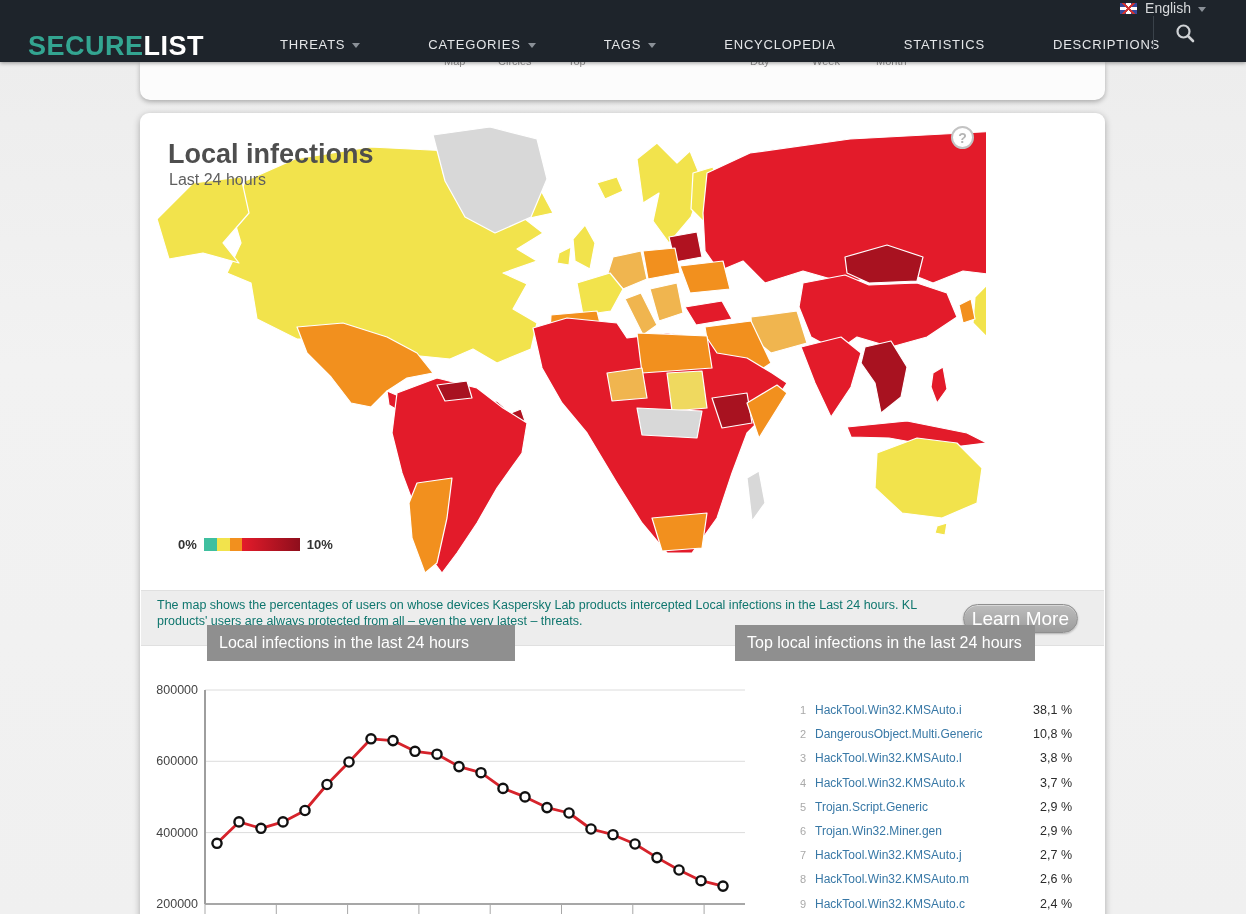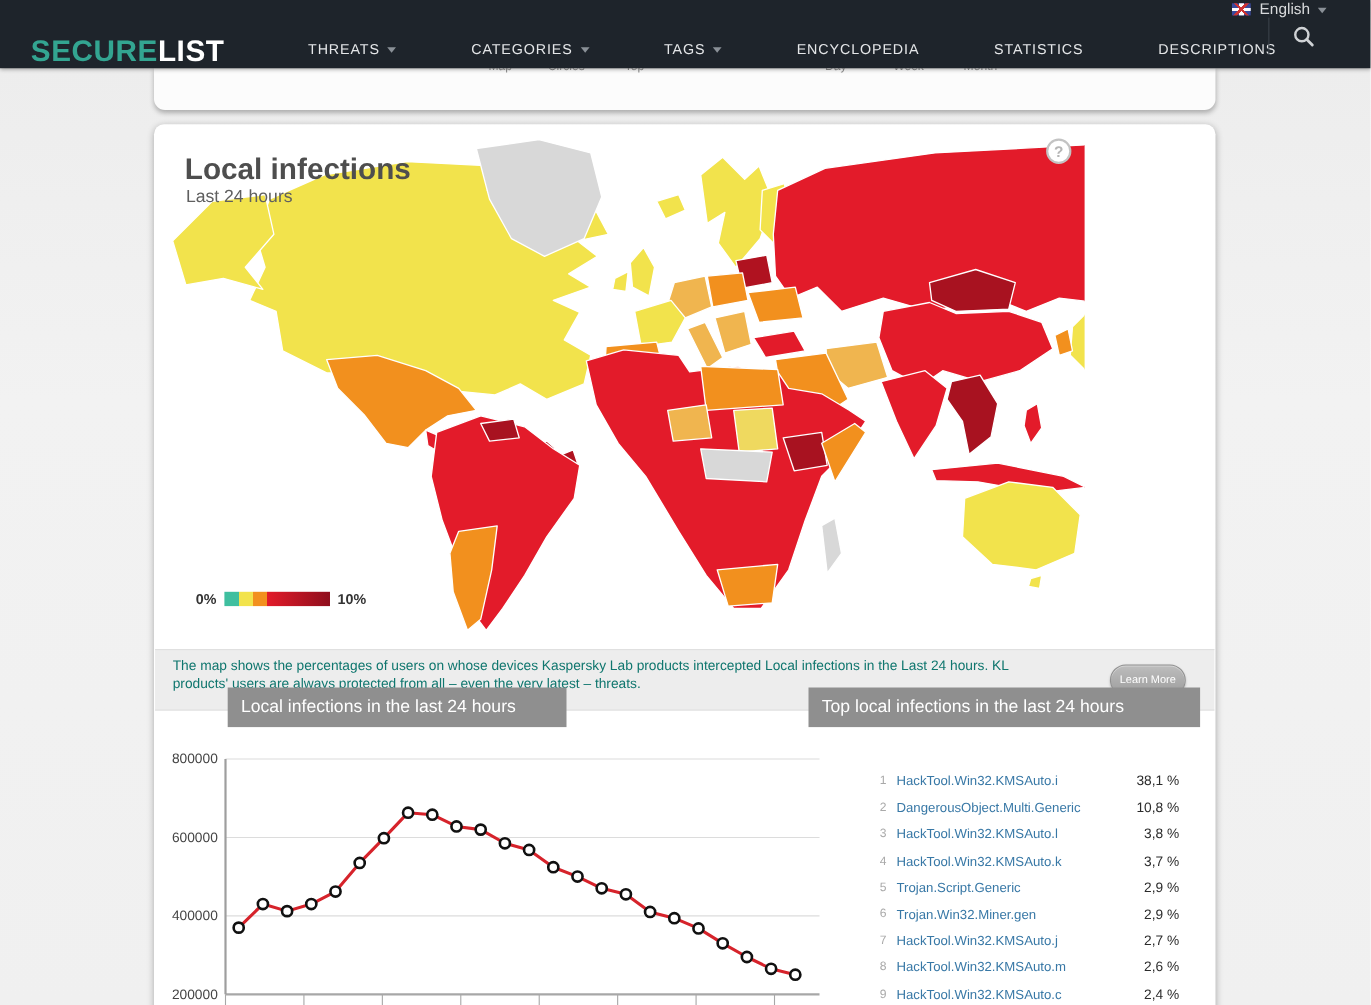--- a/index.html
+++ b/index.html
@@ -47,28 +47,28 @@
   .legend { position:absolute; left:38px; top:424px; display:flex; align-items:center; z-index:8; }
   .legend-min,.legend-max { font-size:13px; font-weight:bold; color:#333; }
   .legend-bar { width:96px; height:13px; margin:0 7px; }
 
   
   .info-band { position:absolute; left:1px; top:477px; width:963px; height:56px; background:#ededed;
                border-top:1px solid #e0e0e0; border-bottom:1px solid #e0e0e0; }
   .info-text { position:absolute; left:16px; top:7px; width:775px; font-size:12.5px; color:#0f766e; line-height:15.5px; }
   .learn-btn { position:absolute; right:26px; top:13px; height:29px; padding:0 8px;
                background:linear-gradient(180deg,#bdbdbd,#9c9c9c); border:1px solid #8f8f8f; border-radius:15px;
-               color:#fff; font-size:10px; line-height:27px; cursor:pointer;
+               color:#fff; font-size:19px; line-height:27px; cursor:pointer;
                box-shadow:inset 0 1px 0 rgba(255,255,255,.4), 0 1px 2px rgba(0,0,0,.25); }
 
   
   .panel-hd { position:absolute; top:512px; height:36px; background:#8f8f8f; color:#fff; font-size:16px;
               line-height:36px; padding-left:12px; cursor:default; }
   .panel-hd.left { left:67px; width:308px; }
-  .panel-hd.right { left:595px; width:356px; }
+  .panel-hd.right { left:595px; width:300px; }
 
   
   .chart-svg { position:absolute; left:0px; top:563px; }
 
   
   .top-list { position:absolute; left:652px; top:585px; width:280px; }
   .tl-row { display:flex; align-items:center; height:24.2px; }
   .tl-rank { width:14px; text-align:right; font-size:11px; color:#a9a9a9; flex:none; }
   .tl-name { margin-left:9px; font-size:12px; color:#3878a6; cursor:pointer; flex:1;
              white-space:nowrap; overflow:hidden; }

